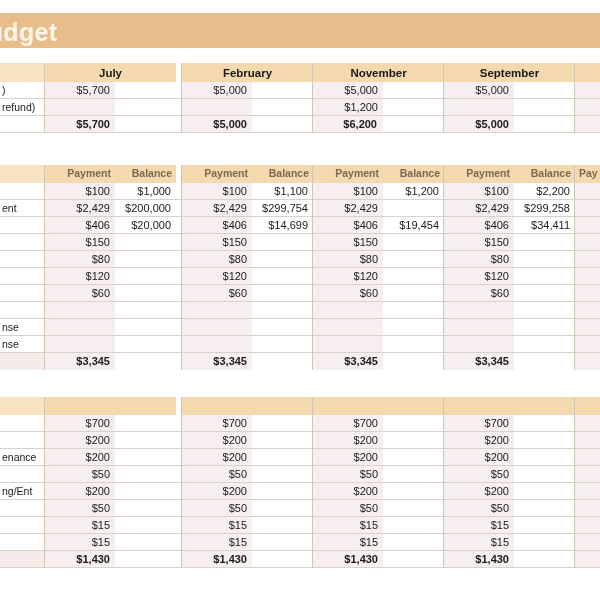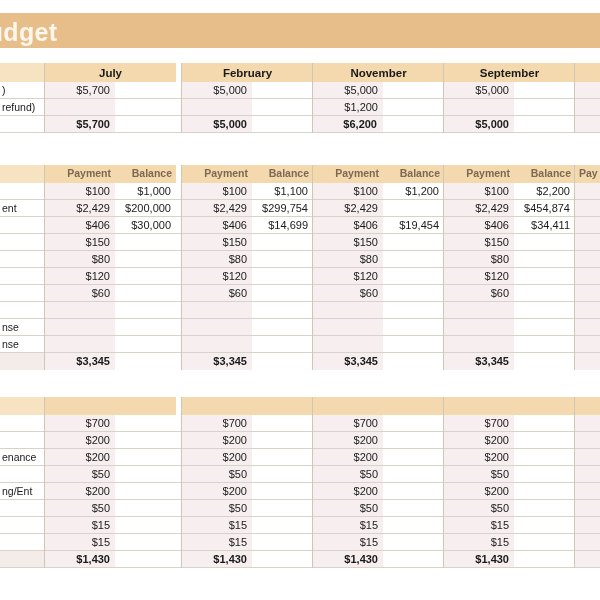--- a/index.html
+++ b/index.html
@@ -148,28 +148,28 @@
       <div class="bal-bg" style="left: 252px; top: 200px; width: 61px; height: 17px;"></div>
       <div class="num" style="left: 182px; top: 200px; width: 70px; height: 17px;">$2,429</div>
       <div class="num" style="left: 252px; top: 200px; width: 61px; height: 17px;">$299,754</div>
       <div class="pay-bg" style="left: 313px; top: 200px; width: 70px; height: 17px;"></div>
       <div class="bal-bg" style="left: 383px; top: 200px; width: 61px; height: 17px;"></div>
       <div class="num" style="left: 313px; top: 200px; width: 70px; height: 17px;">$2,429</div>
       <div class="num" style="left: 383px; top: 216px; width: 44px; height: 17px; text-align: right;">$299,507</div>
       <div class="pay-bg" style="left: 444px; top: 200px; width: 70px; height: 17px;"></div>
       <div class="bal-bg" style="left: 514px; top: 200px; width: 61px; height: 17px;"></div>
       <div class="num" style="left: 444px; top: 200px; width: 70px; height: 17px;">$2,429</div>
-      <div class="num" style="left: 514px; top: 200px; width: 61px; height: 17px;">$454,874</div>
+      <div class="num" style="left: 514px; top: 200px; width: 61px; height: 17px;">$299,258</div>
       <div class="pay-bg" style="left: 575px; top: 200px; width: 25px; height: 17px;"></div>
       <div class="rowline" style="left: 0px; top: 216px; width: 600px; height: 1px;"></div>
       <div class="blank-bg" style="left: 0px; top: 217px; width: 45px; height: 17px;"></div>
       <div class="pay-bg" style="left: 45px; top: 217px; width: 70px; height: 17px;"></div>
       <div class="bal-bg" style="left: 115px; top: 217px; width: 61px; height: 17px;"></div>
       <div class="num" style="left: 45px; top: 217px; width: 70px; height: 17px;">$406</div>
-      <div class="num" style="left: 115px; top: 217px; width: 61px; height: 17px;">$30,000</div>
+      <div class="num" style="left: 115px; top: 217px; width: 61px; height: 17px;">$20,000</div>
       <div class="pay-bg" style="left: 182px; top: 217px; width: 70px; height: 17px;"></div>
       <div class="bal-bg" style="left: 252px; top: 217px; width: 61px; height: 17px;"></div>
       <div class="num" style="left: 182px; top: 217px; width: 70px; height: 17px;">$406</div>
       <div class="num" style="left: 252px; top: 217px; width: 61px; height: 17px;">$14,699</div>
       <div class="pay-bg" style="left: 313px; top: 217px; width: 70px; height: 17px;"></div>
       <div class="bal-bg" style="left: 383px; top: 217px; width: 61px; height: 17px;"></div>
       <div class="num" style="left: 313px; top: 217px; width: 70px; height: 17px;">$406</div>
       <div class="num" style="left: 383px; top: 217px; width: 61px; height: 17px;">$19,454</div>
       <div class="pay-bg" style="left: 444px; top: 217px; width: 70px; height: 17px;"></div>
       <div class="bal-bg" style="left: 514px; top: 217px; width: 61px; height: 17px;"></div>

